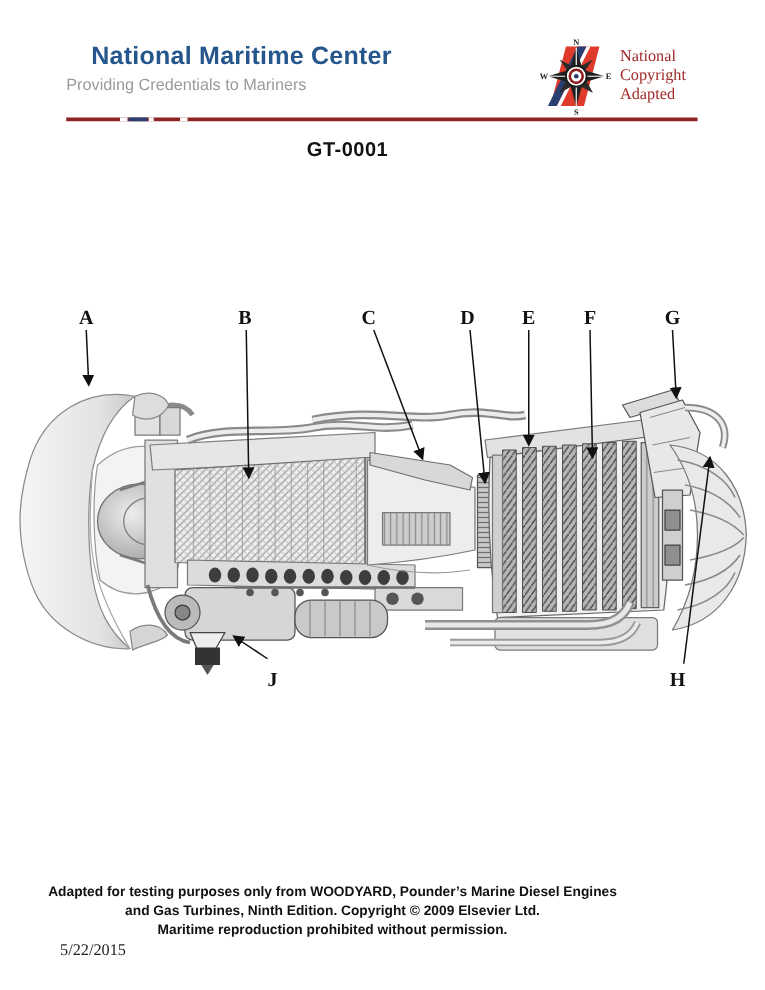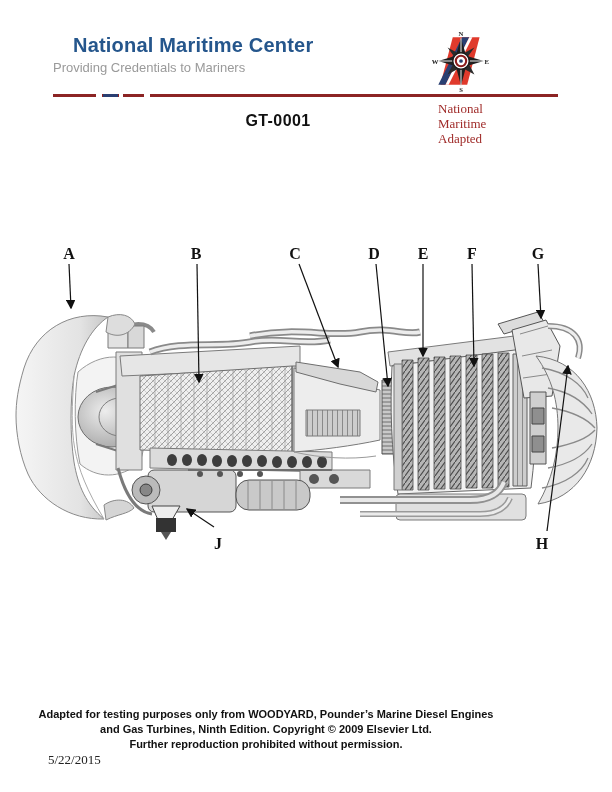--- a/index.html
+++ b/index.html
@@ -18,21 +18,21 @@
   }
   .abs{position:absolute;}
   .header-title{
     left:53px;top:34px;font-size:20px;font-weight:bold;color:var(--header-blue);
     letter-spacing:.2px;
     margin-left:20px;
   }
   .header-subtitle{
     left:53px;top:60px;font-size:13px;color:var(--subtitle-gray);
   }
-  .logo{left:432px;top:29px;width:160px;height:66px;display:flex;align-items:flex-start;flex-direction:column;}
+  .logo{left:432px;top:29px;width:160px;height:66px;display:flex;align-items:flex-start;}
   .logo svg{flex:0 0 auto;}
   .logo-text{
     margin-left:6px;margin-top:8px;font-family:"Liberation Serif",serif;
     font-size:13px;line-height:15px;color:var(--logo-red);
   }
   .divider{
     left:53px;top:94px;width:505px;height:3px;background:var(--rule-maroon);
   }
   .divider .gap{position:absolute;top:0;height:3px;background:#ffffff;}
   .divider .bluedash{position:absolute;top:0;height:3px;background:var(--stripe-blue);}
@@ -263,32 +263,32 @@
     <circle cx="28" cy="31" r="1.8" fill="#26406e"></circle>
     <g font-family="Liberation Serif,serif" font-size="6.5" font-weight="bold" fill="#1c1c1c" text-anchor="middle">
       <text x="28" y="6.5">N</text>
       <text x="28" y="61">S</text>
       <text x="3" y="33.5">W</text>
       <text x="53" y="33.5">E</text>
     </g>
   </svg>
   <div class="logo-text">
     <div>National</div>
-    <div>Maritime</div>
+    <div>Copyright</div>
     <div>Adapted</div>
   </div>
 </div>
 
 <div class="abs divider">
   <div class="gap" style="left:43px;width:6px;"></div>
   <div class="bluedash" style="left:50px;width:15px;"></div>
   <div class="gap" style="left:66px;width:4px;"></div>
   <div class="gap" style="left:91px;width:6px;"></div>
 </div>
 
 <div class="abs doc-title">GT-0001</div>
 
 <div class="abs footer">
   <div>Adapted for testing purposes only from WOODYARD, Pounder’s Marine Diesel Engines</div>
   <div>and Gas Turbines, Ninth Edition. Copyright © 2009 Elsevier Ltd.</div>
-  <div>Further reproduction prohibited without permission.</div>
+  <div>Maritime reproduction prohibited without permission.</div>
 </div>
 <div class="abs footer-date">5/22/2015</div>
 
 </body></html>

